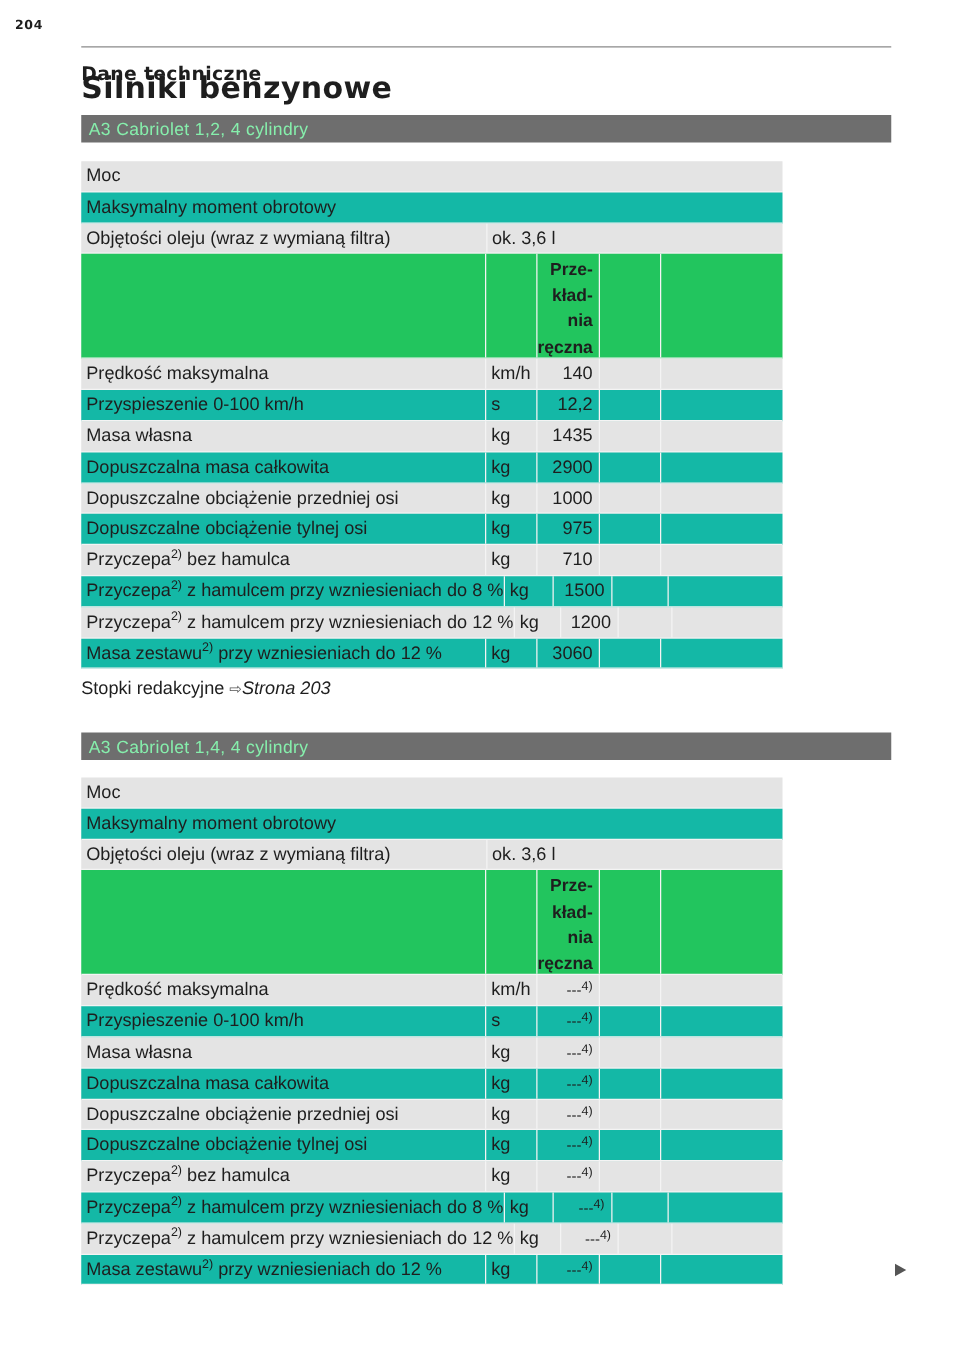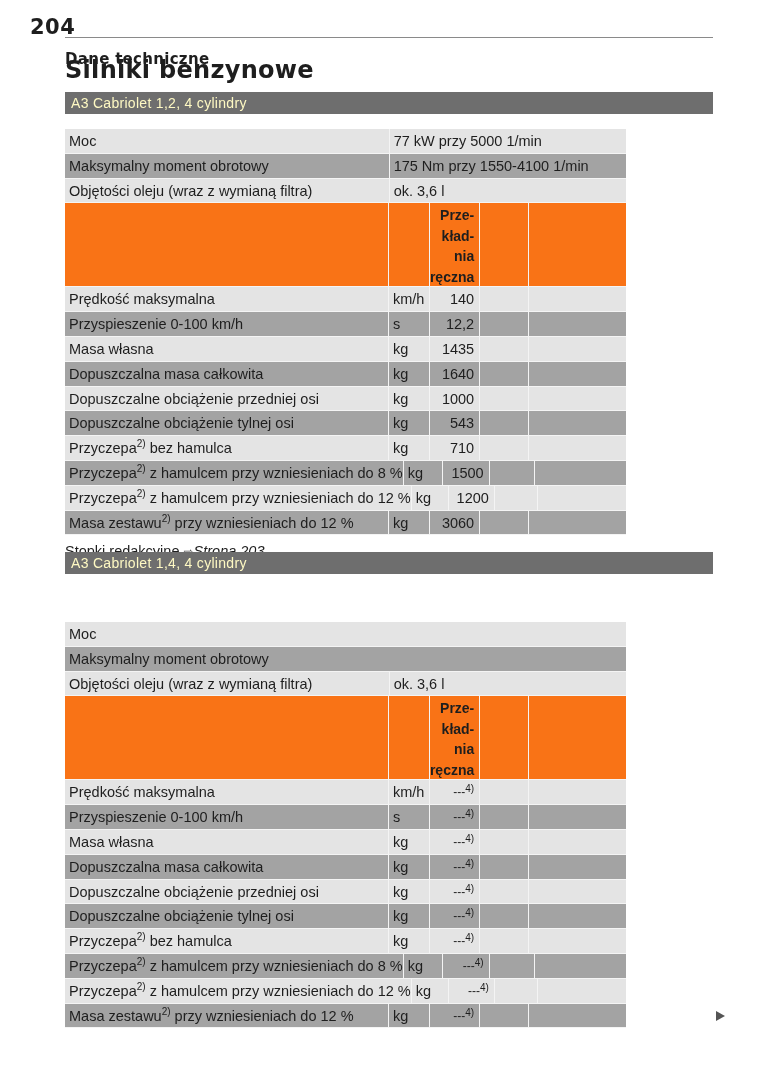--- a/index.html
+++ b/index.html
@@ -1,36 +1,36 @@
 <!DOCTYPE html>
 <html><head>
 <meta charset="utf-8">
 <style>
   html, body { margin:0; padding:0; background:#ffffff; }
   body { width:763px; height:1090px; position:relative; overflow:hidden;
          font-family:"DejaVu Sans", sans-serif; color:#1e1e1e; }
-  .page-num { position:absolute; left:12px; top:15px; font-size:21px; font-weight:bold; letter-spacing:0.5px;margin-left:18px; }
+  .page-num { position:absolute; left:12px; top:15px; font-size:10px; font-weight:bold; letter-spacing:0.5px; }
   .running-head { position:absolute; left:65px; top:15px; font-size:15px; font-weight:bold; letter-spacing:0.3px;margin-top:35px; }
   .head-rule { position:absolute; left:65px; top:37px; width:648px; height:1px; background:#8a8a8a; }
   .section-title { position:absolute; left:65px; top:56px; font-size:24px; font-weight:bold; letter-spacing:0.3px; }
-  .band { position:absolute; left:65px; width:648px; height:22px; background:#6e6e6e; color:#fef9c3;
+  .band { position:absolute; left:65px; width:648px; height:22px; background:#6e6e6e; color:#86efac;
           font-size:14px; line-height:22px; box-sizing:border-box; padding-left:6px; font-family:"Liberation Sans", sans-serif; letter-spacing:0.3px;}
   .tbl { position:absolute; left:65px; width:561px; font-family:"Liberation Sans", sans-serif; font-size:14.5px; }
   .row { display:flex; height:24.8px; line-height:24px; border-bottom:1px solid #f4f4f4; box-sizing:border-box; }
   .row.l { background:#e4e4e4; }
-  .row.d { background:#a3a3a3; }
+  .row.d { background:#14b8a6; }
   .c { box-sizing:border-box; border-right:1px solid #f4f4f4; white-space:nowrap; overflow:visible; }
   .c:last-child { border-right:none; }
   .c-label { width:375px; padding-left:4px; }
   .c-unit { width:47px; padding-left:4px; }
   .c-val { width:57px; text-align:right; padding-right:5px; }
   .c-e1 { width:56px; }
   .c-e2 { width:113px; }
   .c-wide { width:273px; padding-left:4px; }
-  .hdr { display:flex; height:84px; background:#f97316; border-bottom:1px solid #f4f4f4; box-sizing:border-box; }
+  .hdr { display:flex; height:84px; background:#22c55e; border-bottom:1px solid #f4f4f4; box-sizing:border-box; }
   .hdr .c-val { font-weight:bold; line-height:20.5px; padding-top:2px; white-space:normal; font-size:14px; }
   sup { font-size:10px; line-height:0; vertical-align:6px; }
   .dash { font-size:12px; vertical-align:2px; }
   .footnote { position:absolute; left:65px; top:543px; font-size:14.5px; font-family:"Liberation Sans", sans-serif; }
   .footnote .arrow { font-size:12px; color:#555; }
   .footnote .link { font-style:italic; }
   .next-arrow { position:absolute; left:716px; top:1011px; width:0; height:0;
                 border-top:5px solid transparent; border-bottom:5px solid transparent; border-left:9px solid #555; }
 </style>
 </head>
@@ -38,25 +38,23 @@
 
 <div class="page-num">204</div>
 <div class="running-head">Dane techniczne</div>
 <div class="head-rule"></div>
 <div class="section-title">Silniki benzynowe</div>
 
 <div class="band" style="top:92px;">A3 Cabriolet 1,2, 4 cylindry</div>
 <div class="tbl" id="tbl0" style="top:129px;">
     <div class="row l">
       <div class="c c-label">Moc</div>
-      <div class="c c-wide">77 kW przy 5000 1/min</div>
     </div>
     <div class="row d">
       <div class="c c-label">Maksymalny moment obrotowy</div>
-      <div class="c c-wide">175 Nm przy 1550-4100 1/min</div>
     </div>
     <div class="row l">
       <div class="c c-label">Objętości oleju (wraz z wymianą filtra)</div>
       <div class="c c-wide">ok. 3,6 l</div>
     </div>
     <div class="hdr">
       <div class="c c-label"></div>
       <div class="c c-unit"></div>
       <div class="c c-val">Prze-<br>kład-<br>nia<br>ręczna</div>
       <div class="c c-e1"></div>
@@ -79,35 +77,35 @@
     <div class="row l">
       <div class="c c-label"><span>Masa własna</span></div>
       <div class="c c-unit">kg</div>
       <div class="c c-val"><span>1435</span></div>
       <div class="c c-e1"></div>
       <div class="c c-e2"></div>
     </div>
     <div class="row d">
       <div class="c c-label"><span>Dopuszczalna masa całkowita</span></div>
       <div class="c c-unit">kg</div>
-      <div class="c c-val"><span>1640</span></div>
+      <div class="c c-val"><span>2900</span></div>
       <div class="c c-e1"></div>
       <div class="c c-e2"></div>
     </div>
     <div class="row l">
       <div class="c c-label"><span>Dopuszczalne obciążenie przedniej osi</span></div>
       <div class="c c-unit">kg</div>
       <div class="c c-val"><span>1000</span></div>
       <div class="c c-e1"></div>
       <div class="c c-e2"></div>
     </div>
     <div class="row d">
       <div class="c c-label"><span>Dopuszczalne obciążenie tylnej osi</span></div>
       <div class="c c-unit">kg</div>
-      <div class="c c-val"><span>543</span></div>
+      <div class="c c-val"><span>975</span></div>
       <div class="c c-e1"></div>
       <div class="c c-e2"></div>
     </div>
     <div class="row l">
       <div class="c c-label"><span>Przyczepa</span><sup>2)</sup><span> bez hamulca</span></div>
       <div class="c c-unit">kg</div>
       <div class="c c-val"><span>710</span></div>
       <div class="c c-e1"></div>
       <div class="c c-e2"></div>
     </div>
@@ -132,21 +130,21 @@
       <div class="c c-e1"></div>
       <div class="c c-e2"></div>
     </div>
   </div>
 
 <div class="footnote">
   <span>Stopki redakcyjne</span>
   <span class="arrow">⇨</span><span class="link">Strona 203</span>
 </div>
 
-<div class="band" style="top:552px;">A3 Cabriolet 1,4, 4 cylindry</div>
+<div class="band" style="top:586px;">A3 Cabriolet 1,4, 4 cylindry</div>
 <div class="tbl" id="tbl1" style="top:622px;">
     <div class="row l">
       <div class="c c-label">Moc</div>
     </div>
     <div class="row d">
       <div class="c c-label">Maksymalny moment obrotowy</div>
     </div>
     <div class="row l">
       <div class="c c-label">Objętości oleju (wraz z wymianą filtra)</div>
       <div class="c c-wide">ok. 3,6 l</div>

